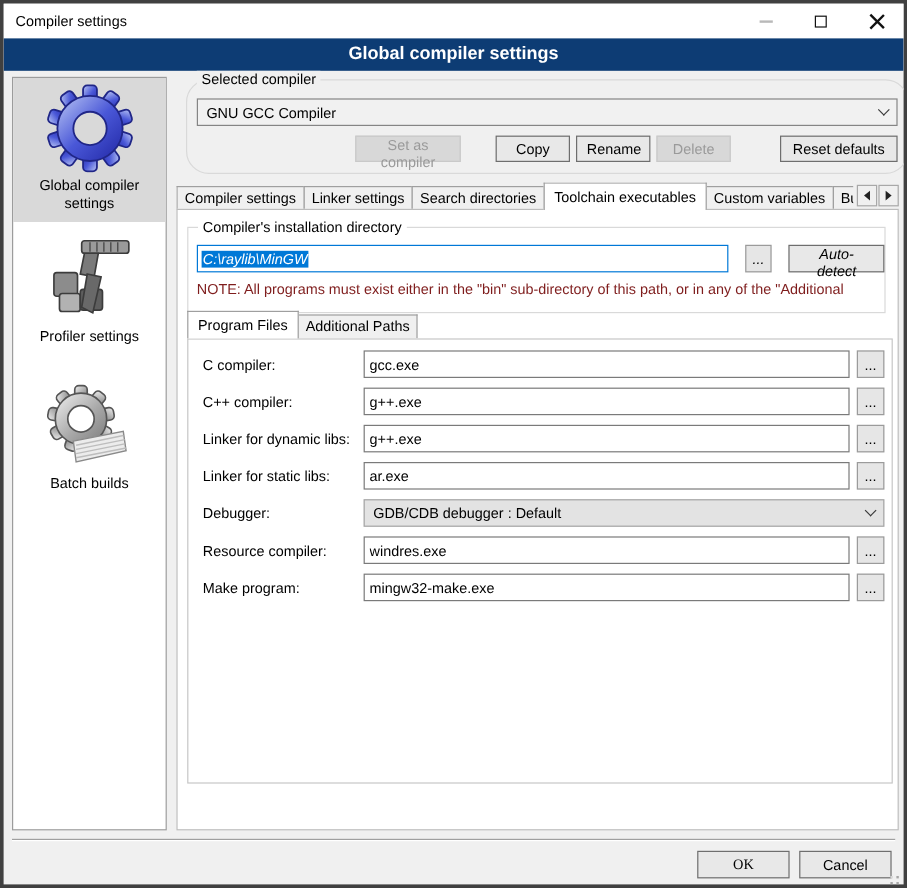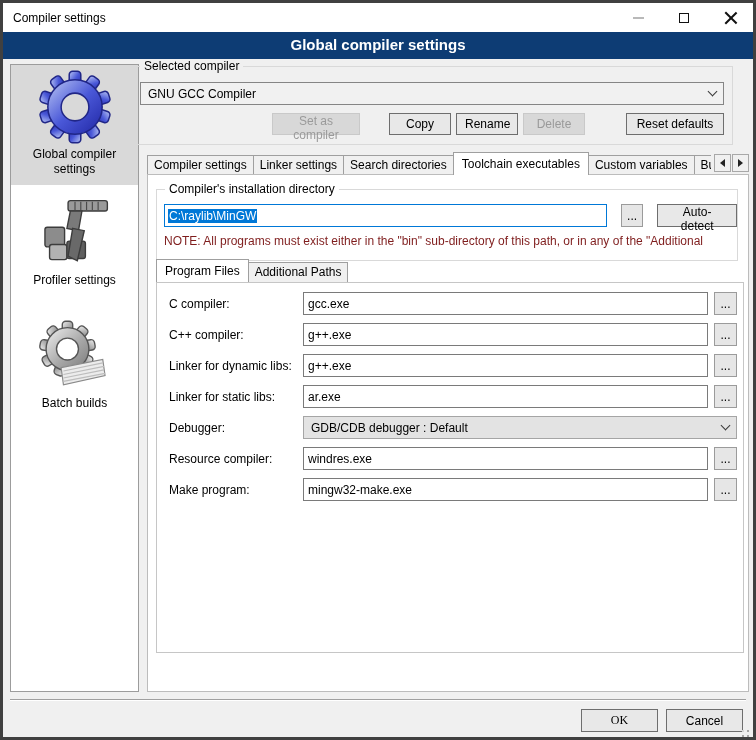--- a/index.html
+++ b/index.html
@@ -30,21 +30,21 @@
   .side-item { text-align:center; padding:5px 4px 8px; }
   .side-item.sel { background:#d9d9d9; }
   .side-item .lbl { line-height:15px; }
   .side-item + .side-item { margin-top:6px; }
   .side-item:last-child { margin-top:18px; }
 
   
   .gb { position:absolute; border:1px solid #d9d9d9; }
   .gb-label { position:absolute; top:-8px; left:8px; padding:0 4px; background:#f0f0f0; }
 
-  .gb.selcomp { left:128px; top:7px; width:602px; height:79px; }
+  .gb.selcomp { left:152px; top:7px; width:602px; height:79px;border-radius:19px; }
   .combo { position:absolute; left:8px; right:8px; top:15px; height:23px; border:1px solid #858585; background:#f1f1f1; display:flex; align-items:center; padding:0 7px; }
   .chev { margin-left:auto; width:7px; height:7px; border-right:1.6px solid #3a3a3a; border-bottom:1.6px solid #3a3a3a; transform:rotate(45deg); margin-top:-4px; }
 
   .btnrow { position:absolute; left:8px; right:8px; top:46px; display:flex; gap:5px; }
   .btn { height:22px; background:#e8e8e8; border:1px solid #6e6e6e; font:inherit; padding:0 8px; }
   .btn:disabled { background:#d8d8d8; border-color:#c9c9c9; color:#9a9a9a; }
   .b-setdef { margin-left:132px; width:88px; }
   .b-copy { margin-left:24px; width:62px; }
   .b-ren,.b-del { width:62px; }
   .b-reset { margin-left:auto; width:98px; }
@@ -57,21 +57,21 @@
   .tab.sel { position:relative; z-index:2; height:23px; line-height:22px; padding:0 8px; background:#fff; }
   .tab-arrows { position:absolute; right:0; top:2px; display:flex; gap:1px; }
   .arrowbtn { width:17px; height:18px; background:#f0f0f0; border:1px solid #a8a8a8; display:flex; align-items:center; justify-content:center; padding:0; }
   .tri-l { width:0; height:0; border-top:4px solid transparent; border-bottom:4px solid transparent; border-right:5px solid #222; }
   .tri-r { width:0; height:0; border-top:4px solid transparent; border-bottom:4px solid transparent; border-left:5px solid #222; }
 
   
   .page { position:absolute; left:144px; top:115px; width:602px; height:518px; background:#fff; border:1px solid #bcbcbc; }
   .gb.install { left:8px; top:8px; width:582px; height:72px; background:#fff;margin-top:6px; }
   .gb.install .gb-label { background:#fff; }
-  .irow { position:absolute; left:7px; top:14px; display:flex; gap:14px; align-items:center; }
+  .irow { position:absolute; left:7px; top:14px; display:flex; gap:14px; align-items:center;font-style:italic; }
   .dirinput { width:455px; height:23px; border:1px solid #0078d7; background:#fff; display:flex; align-items:center; padding:0 3px; overflow:hidden; }
   .seltext { background:#0078d7; color:#fff; padding:0 1px; white-space:nowrap; }
   .dots { width:23px; height:23px; background:#e6e6e6; border:1px solid #9b9b9b; font:inherit; padding:0; line-height:10px; }
   .autodetect { height:23px; padding:0 9px; }
   .note { position:absolute; left:7px; top:44px; right:2px; color:#7f1d1d; white-space:nowrap; overflow:hidden; }
 
   
   .subnb { position:absolute; left:8px; top:84px; width:588px; height:394px; }
   .subtabs { display:flex; align-items:flex-end; height:23px; }
   .subpage { position:absolute; top:23px; left:0; right:0; bottom:0; background:#fff; border:1px solid #c6c6c6; padding:9px 0 0 12px; z-index:1; }

